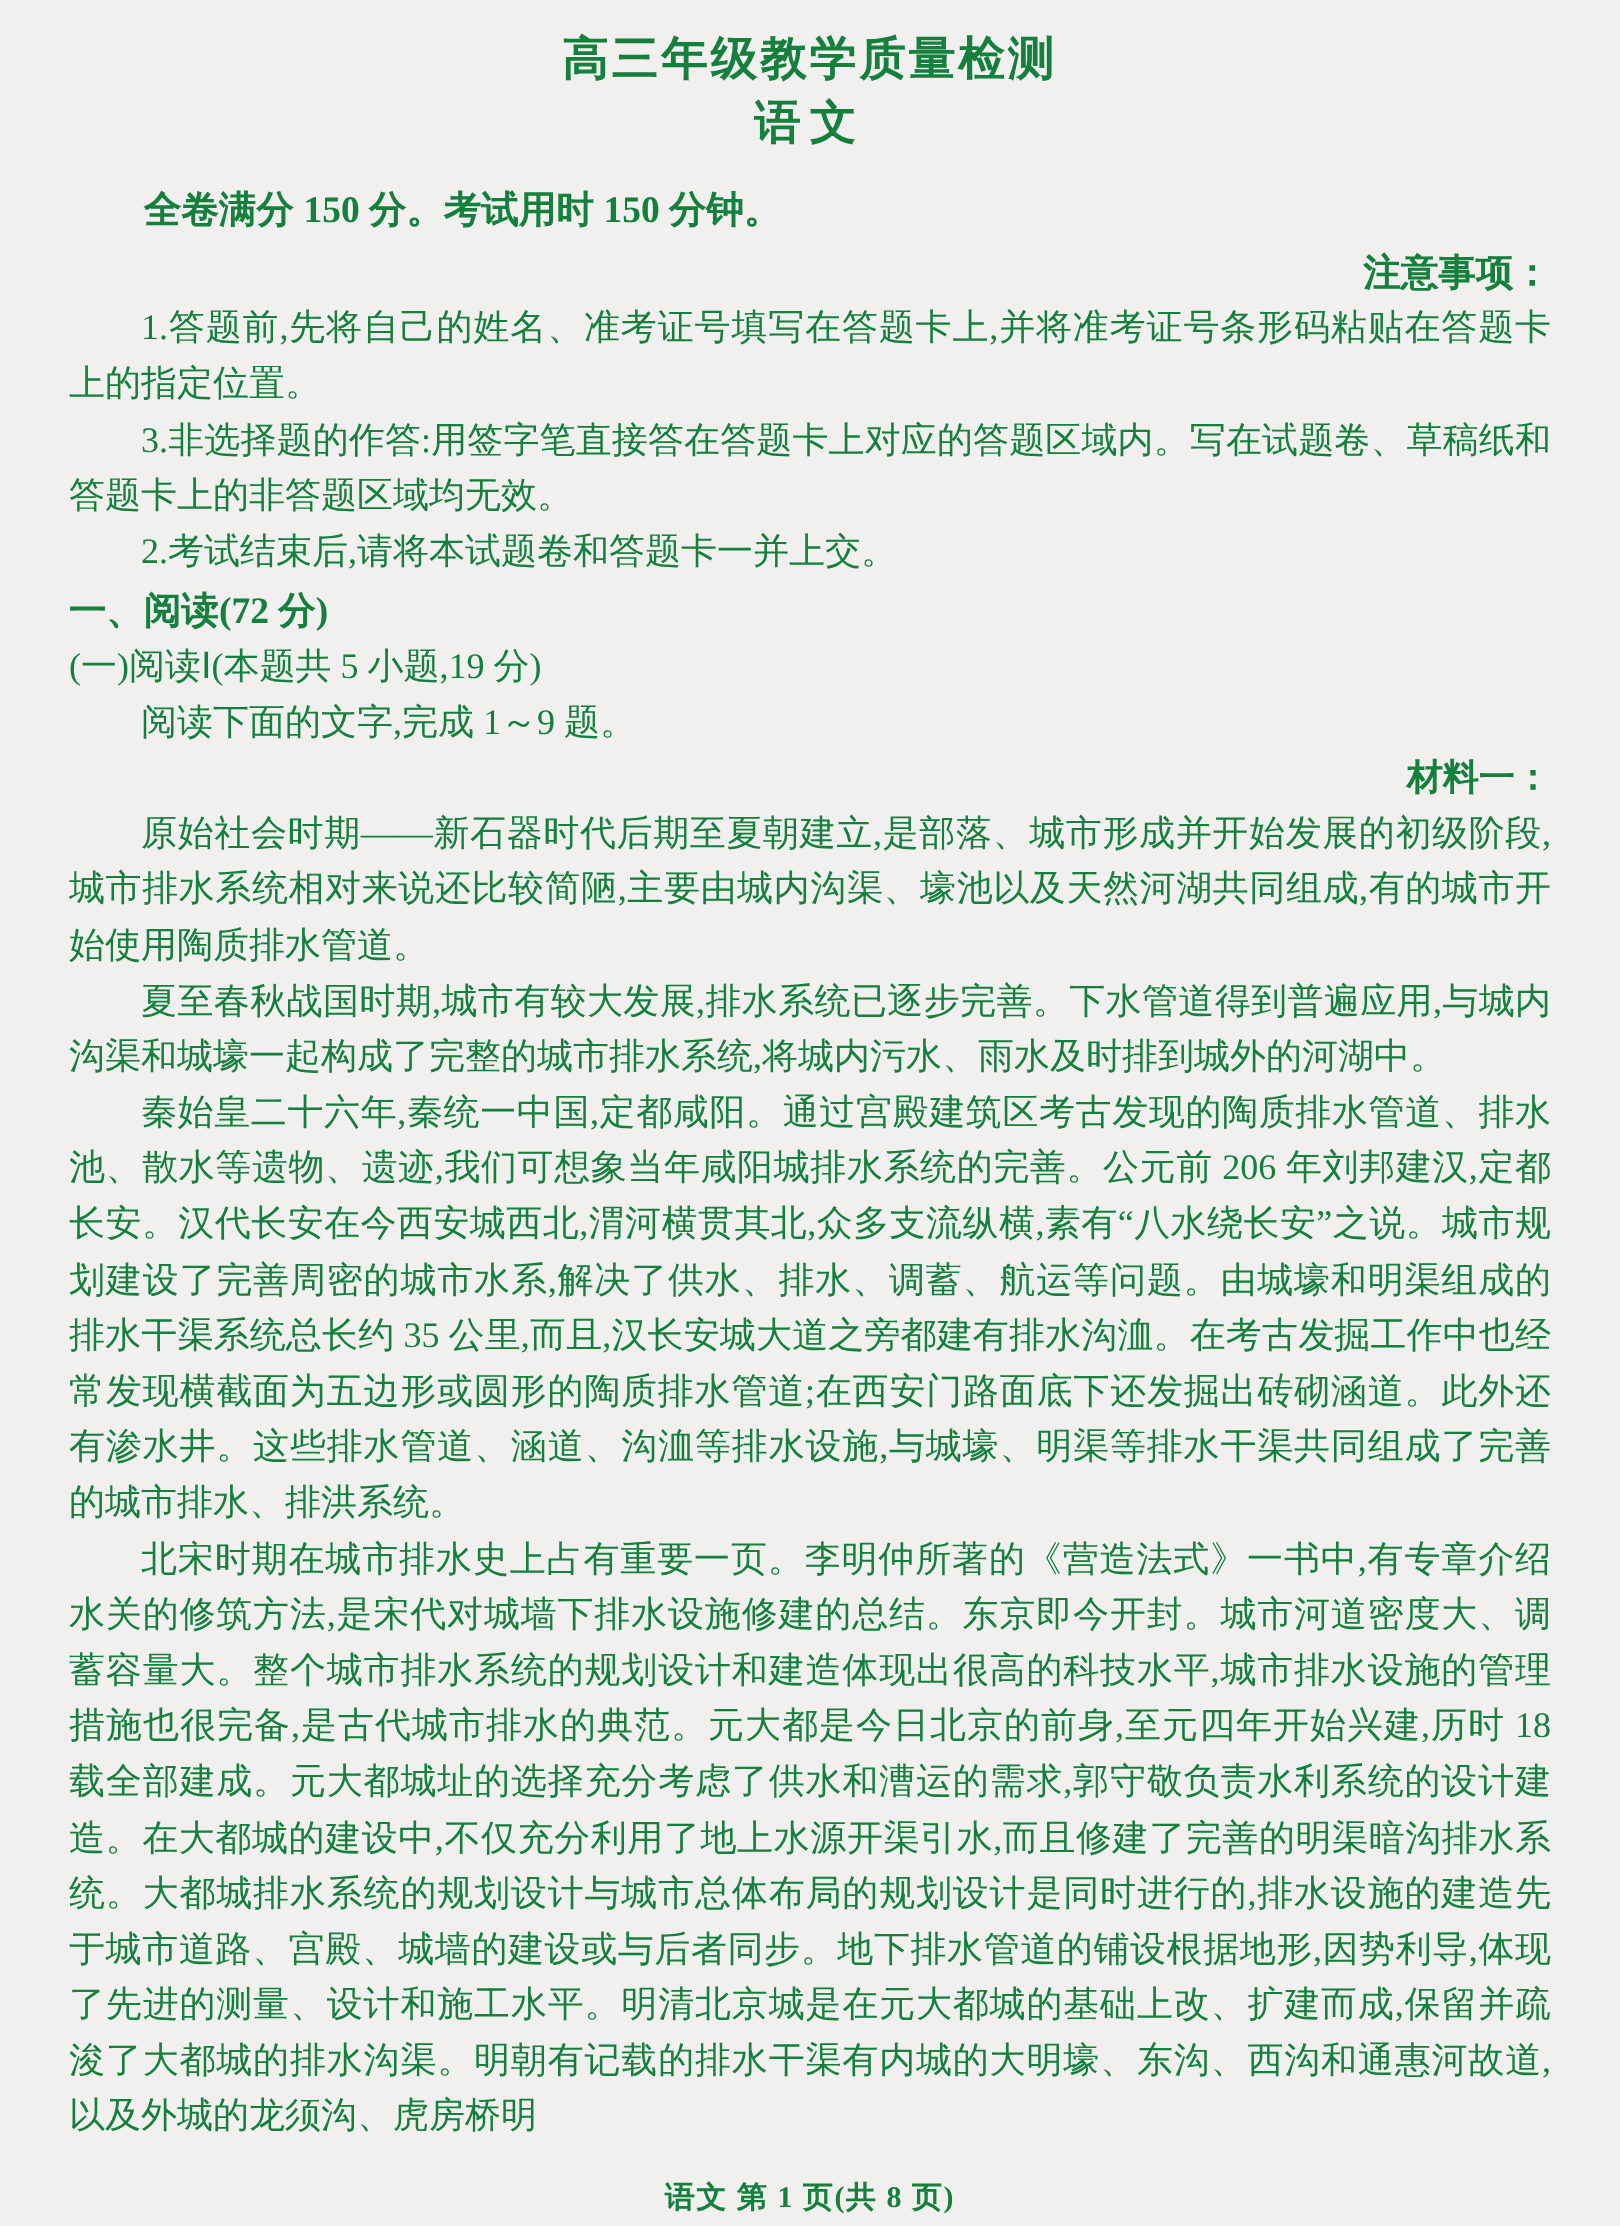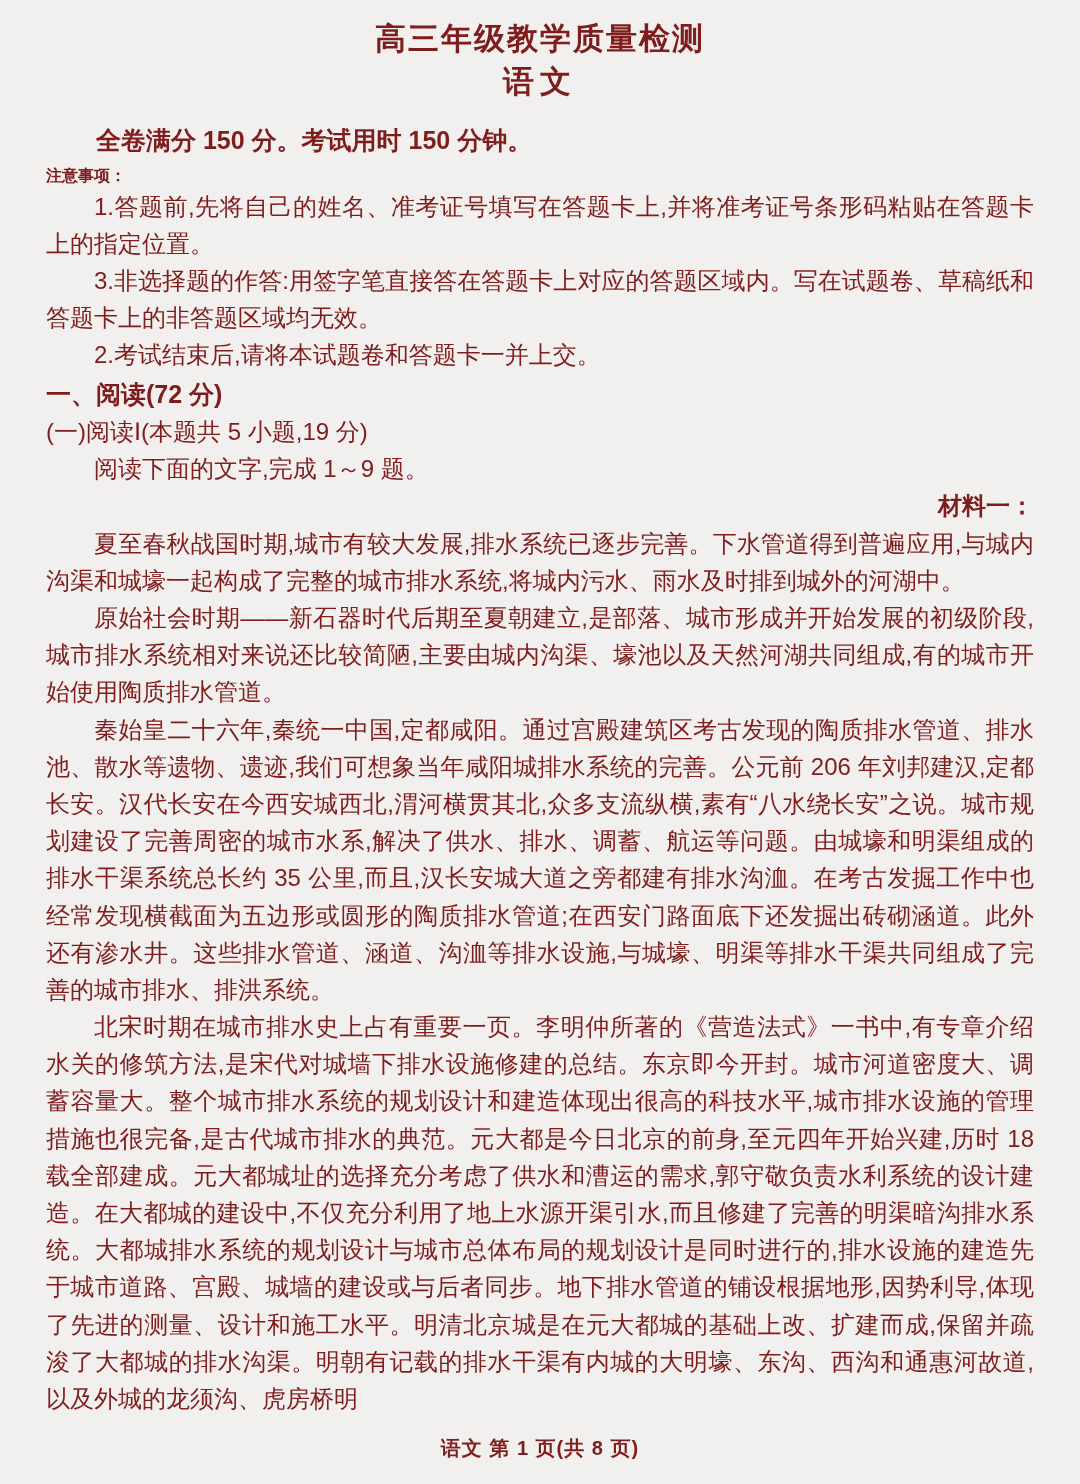--- a/index.html
+++ b/index.html
@@ -8,22 +8,22 @@
     background: #d8d8d6;
   }
   .page {
     position: relative;
     width: 1080px;
     height: 1484px;
     margin: 0 auto;
     background: #f1f0ee;
     box-sizing: border-box;
     padding: 18px 46px 0 46px;
-    font-family: Liberation Sans, sans-serif;
-    color: #7f1d1d;
+    font-family: Liberation Serif, serif;
+    color: #15803d;
     overflow: hidden;
   }
   .doc-title {
     text-align: center;
     font-size: 31px;
     font-weight: bold;
     letter-spacing: 2px;
     margin: 0;
     line-height: 1.35;
   }
@@ -36,24 +36,25 @@
     line-height: 1.3;
   }
   .exam-info {
     font-size: 25px;
     font-weight: bold;
     text-indent: 2em;
     margin: 0 0 4px 0;
     line-height: 1.5;
   }
   .notice-heading {
-    font-size: 16px;
+    font-size: 25px;
     font-weight: bold;
     margin: 0;
     line-height: 1.5;
+    text-align: right;
   }
   p.body-par {
     font-size: 24px;
     line-height: 1.55;
     text-indent: 2em;
     text-align: justify;
     margin: 0;
   }
   .section-heading {
     font-size: 25px;
@@ -69,21 +70,21 @@
   .material-heading {
     font-size: 24px;
     font-weight: bold;
     text-indent: 2em;
     margin: 0;
     line-height: 1.55;
     text-align: right;
   }
   .footer {
     position: absolute;
-    bottom: 22px;
+    bottom: 6px;
     left: 0;
     width: 100%;
     text-align: center;
     font-size: 20px;
     font-weight: bold;
     letter-spacing: 1px;
   }
 </style>
 </head>
 <body>
@@ -99,20 +100,20 @@
 
   <p class="body-par">1.答题前,先将自己的姓名、准考证号填写在答题卡上,并将准考证号条形码粘贴在答题卡上的指定位置。</p>
   <p class="body-par">3.非选择题的作答:用签字笔直接答在答题卡上对应的答题区域内。写在试题卷、草稿纸和答题卡上的非答题区域均无效。</p>
   <p class="body-par">2.考试结束后,请将本试题卷和答题卡一并上交。</p>
 
   <p class="section-heading">一、阅读(72 分)</p>
   <p class="subsection-heading">(一)阅读Ⅰ(本题共 5 小题,19 分)</p>
   <p class="body-par">阅读下面的文字,完成 1～9 题。</p>
   <p class="material-heading">材料一：</p>
 
+  <p class="body-par">原始社会时期——新石器时代后期至夏朝建立,是部落、城市形成并开始发展的初级阶段,城市排水系统相对来说还比较简陋,主要由城内沟渠、壕池以及天然河湖共同组成,有的城市开始使用陶质排水管道。</p>
   <p class="body-par">夏至春秋战国时期,城市有较大发展,排水系统已逐步完善。下水管道得到普遍应用,与城内沟渠和城壕一起构成了完整的城市排水系统,将城内污水、雨水及时排到城外的河湖中。</p>
-  <p class="body-par">原始社会时期——新石器时代后期至夏朝建立,是部落、城市形成并开始发展的初级阶段,城市排水系统相对来说还比较简陋,主要由城内沟渠、壕池以及天然河湖共同组成,有的城市开始使用陶质排水管道。</p>
   <p class="body-par">秦始皇二十六年,秦统一中国,定都咸阳。通过宫殿建筑区考古发现的陶质排水管道、排水池、散水等遗物、遗迹,我们可想象当年咸阳城排水系统的完善。公元前 206 年刘邦建汉,定都长安。汉代长安在今西安城西北,渭河横贯其北,众多支流纵横,素有“八水绕长安”之说。城市规划建设了完善周密的城市水系,解决了供水、排水、调蓄、航运等问题。由城壕和明渠组成的排水干渠系统总长约 35 公里,而且,汉长安城大道之旁都建有排水沟洫。在考古发掘工作中也经常发现横截面为五边形或圆形的陶质排水管道;在西安门路面底下还发掘出砖砌涵道。此外还有渗水井。这些排水管道、涵道、沟洫等排水设施,与城壕、明渠等排水干渠共同组成了完善的城市排水、排洪系统。</p>
   <p class="body-par">北宋时期在城市排水史上占有重要一页。李明仲所著的《营造法式》一书中,有专章介绍水关的修筑方法,是宋代对城墙下排水设施修建的总结。东京即今开封。城市河道密度大、调蓄容量大。整个城市排水系统的规划设计和建造体现出很高的科技水平,城市排水设施的管理措施也很完备,是古代城市排水的典范。元大都是今日北京的前身,至元四年开始兴建,历时 18 载全部建成。元大都城址的选择充分考虑了供水和漕运的需求,郭守敬负责水利系统的设计建造。在大都城的建设中,不仅充分利用了地上水源开渠引水,而且修建了完善的明渠暗沟排水系统。大都城排水系统的规划设计与城市总体布局的规划设计是同时进行的,排水设施的建造先于城市道路、宫殿、城墙的建设或与后者同步。地下排水管道的铺设根据地形,因势利导,体现了先进的测量、设计和施工水平。明清北京城是在元大都城的基础上改、扩建而成,保留并疏浚了大都城的排水沟渠。明朝有记载的排水干渠有内城的大明壕、东沟、西沟和通惠河故道,以及外城的龙须沟、虎房桥明</p>
 
   <div class="footer">语文 第 1 页(共 8 页)</div>
 
 </div>
 
 </body></html>

